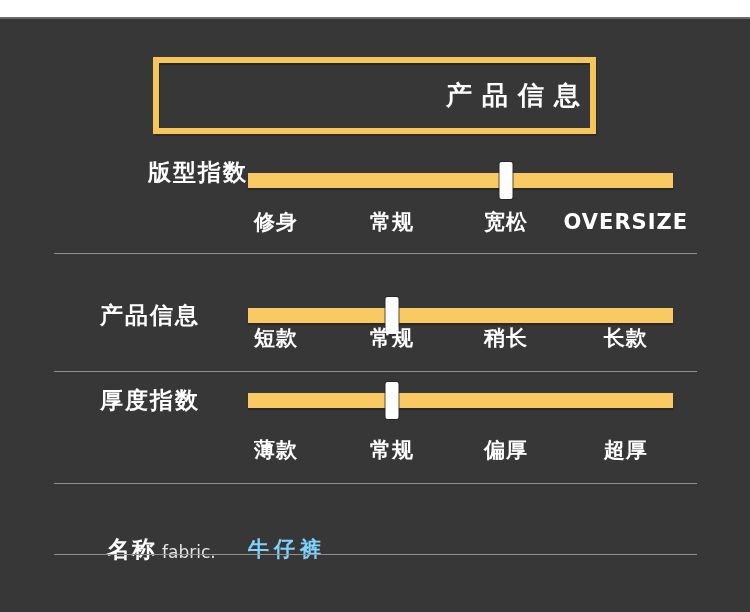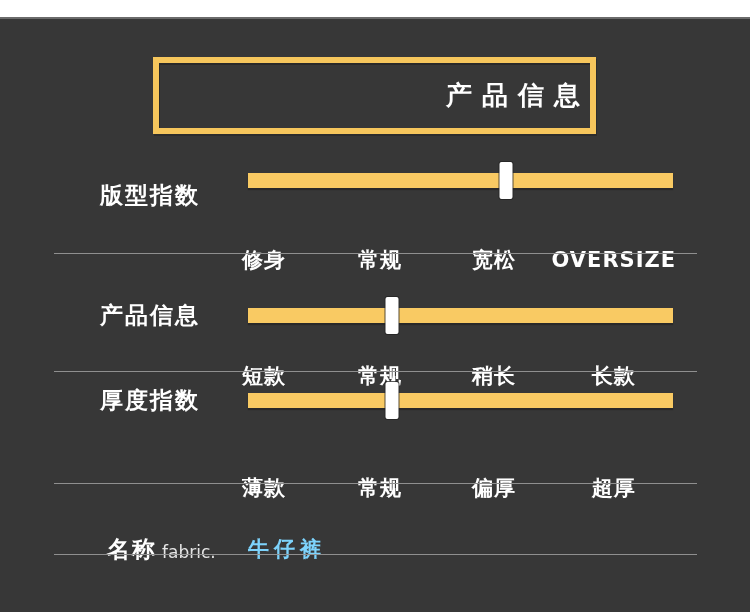--- a/index.html
+++ b/index.html
@@ -58,24 +58,23 @@
     top: -11px;
     width: 13px;
     height: 37px;
     background: #ffffff;
     border-radius: 2px;
     box-shadow: 0 0 0 1px rgba(35,35,35,0.75);
     transform: translateX(-50%);
   }
   .ticks {
     position: absolute;
-    left: 236px;
+    left: 248px;
     width: 425px;
     height: 26px;
-    margin-top: 38px;
   }
   .tick {
     position: absolute;
     transform: translateX(-50%);
     color: #ffffff;
     font-size: 21px;
     font-weight: 700;
     line-height: 26px;
     white-space: nowrap;
     letter-spacing: 1px;
@@ -85,21 +84,21 @@
   .tick-2 { left: 60.7%; }
   .tick-3 { left: 88.9%; }
   .divider {
     position: absolute;
     left: 54px;
     width: 643px;
     height: 1px;
     background: #8f8f8f;
   }
   
-  #row1-label { top: 163px; } #row1-bar { top: 154px; } #row1-ticks { top: 190px; }
+  #row1-label { top: 140px; text-align: right; } #row1-bar { top: 154px; } #row1-ticks { top: 190px; }
   #row2-label { top: 283px; } #row2-bar { top: 289px; } #row2-ticks { top: 306px; }
   #row3-label { top: 368px; } #row3-bar { top: 374px; } #row3-ticks { top: 418px; }
   #divider-1 { top: 234px; }
   #divider-2 { top: 352px; }
   #divider-3 { top: 464px; }
   #divider-4 { top: 535px; }
   
   .name-row {
     position: absolute;
     top: 489px; left: 0;

